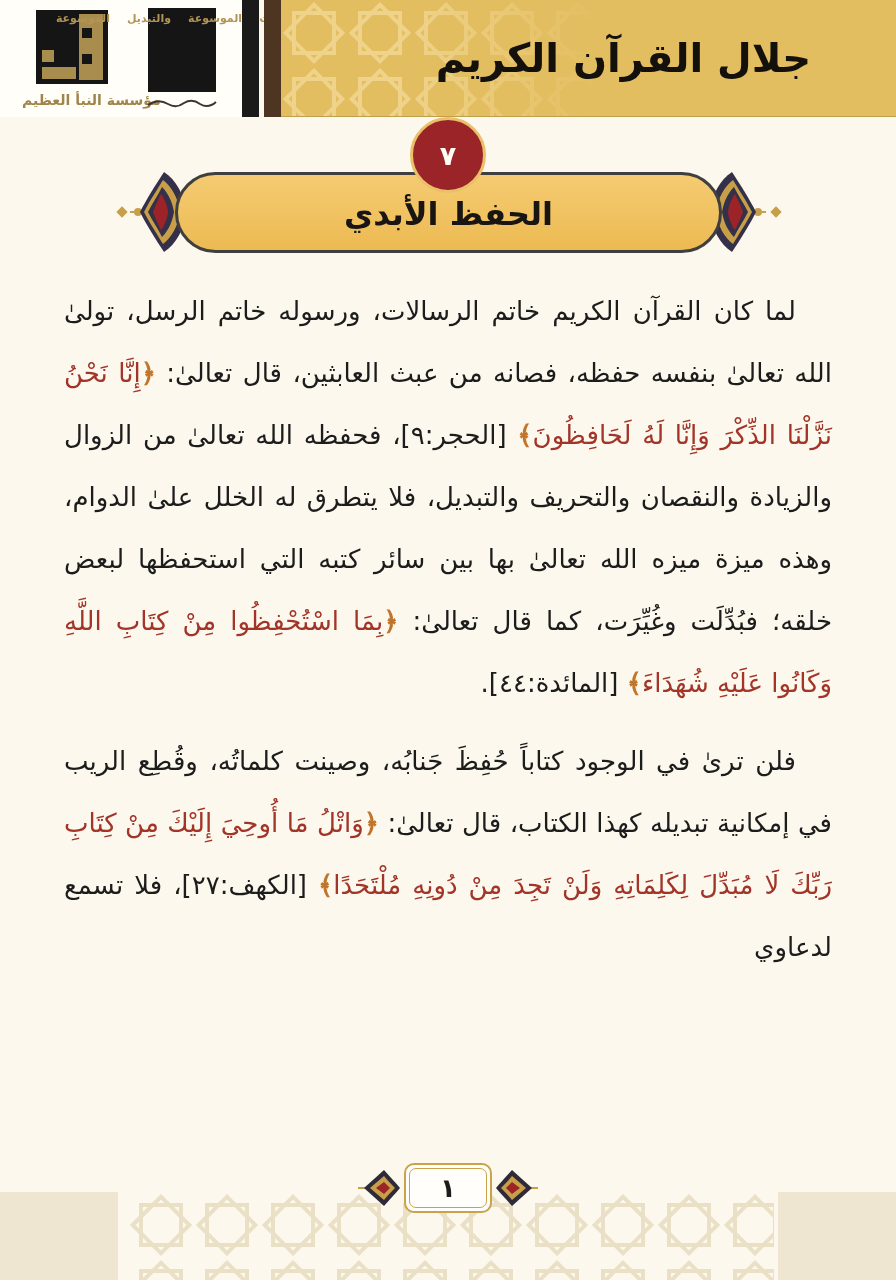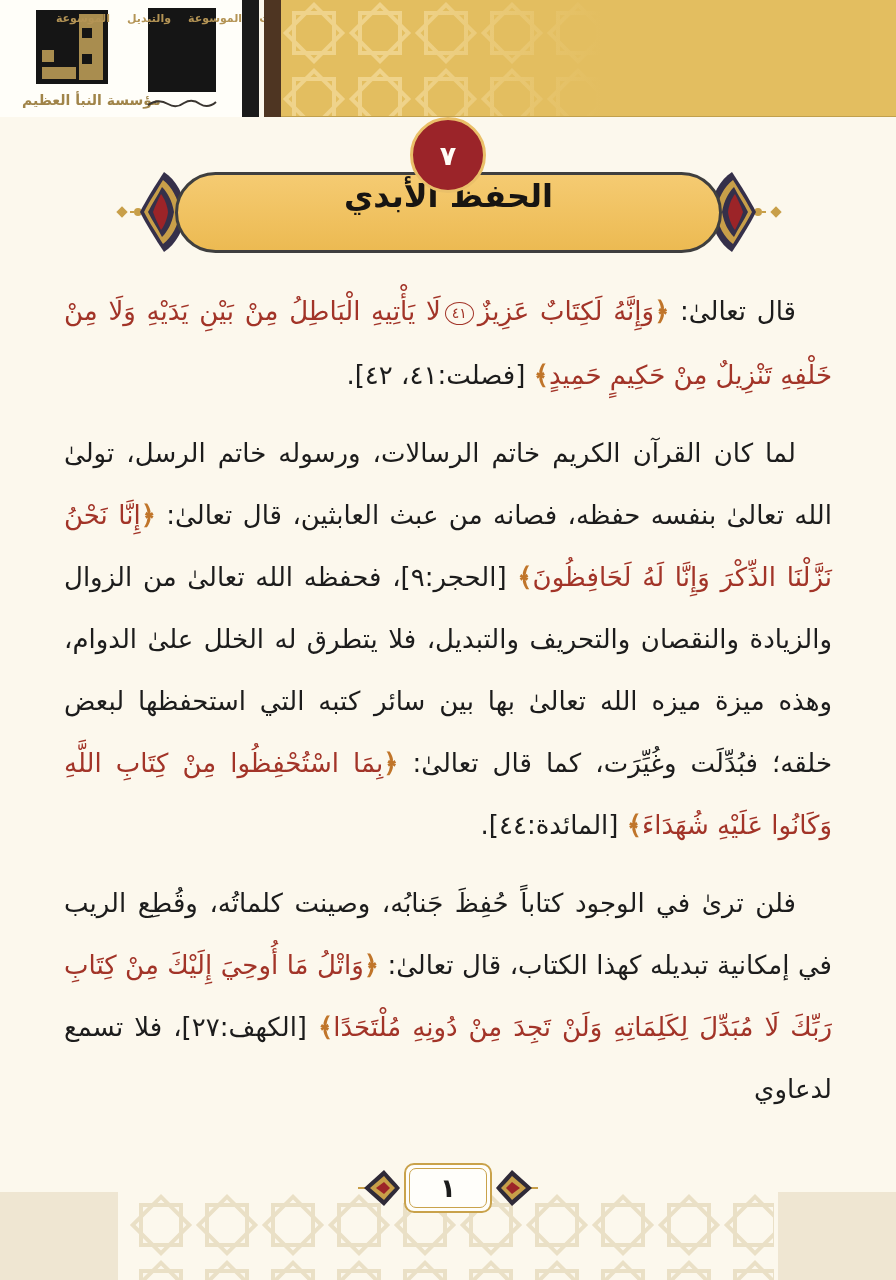--- a/index.html
+++ b/index.html
@@ -61,21 +61,21 @@
     position:absolute; left:410px; top:117px; width:76px; height:76px;
     border-radius:50%; background:#9B2429; border:3px solid #EAC069;
     display:flex; align-items:center; justify-content:center; z-index:3;
   }
   .badge-num { color:#FFFDF6; font-size:27px; font-weight:bold; }
 
   .banner {
     position:absolute; left:175px; top:172px; width:547px; height:81px;
     border-radius:42px; border:3px solid #3F3F3F; z-index:2;
     background:linear-gradient(#F5CB72, #ECBA52);
-    display:flex; justify-content:center;
+    display:flex; align-items:center; justify-content:center;
   }
   .banner-title { font-size:32px; font-weight:bold; color:#181512; padding-top:2px; }
   .banner-orn { position:absolute; top:168px; z-index:1; }
   .banner-orn.left  { left:130px; transform:scaleX(-1); }
   .banner-orn.right { left:708px; }
   .orn-dot {
     position:absolute; top:208px; width:8px; height:8px;
     background:#C89F49; transform:rotate(45deg); z-index:1;
   }
   .orn-dot.left { left:118px; } .orn-dot.right { left:772px; }
@@ -150,20 +150,21 @@
         <pattern id="hpat" width="66" height="66" patternUnits="userSpaceOnUse">
           <g fill="none" stroke="#EFD38B" stroke-width="4">
             <rect x="13" y="13" width="40" height="40"></rect>
             <rect x="13" y="13" width="40" height="40" transform="rotate(45 33 33)"></rect>
           </g>
         </pattern>
       </defs>
       <rect width="615" height="117" fill="url(#hpat)"></rect>
     </svg>
     <div class="gold-fade"></div>
+    <div class="band-title">جلال القرآن الكريم</div>
   </div>
 </div>
 
 <div class="badge">
   <span class="badge-num">٧</span>
 </div>
 
 <svg class="banner-orn left" width="58" height="88" viewBox="0 0 58 88">
   <circle cx="50" cy="44" r="4" fill="#C89F49"></circle>
   <rect x="54" y="43" width="4" height="2" fill="#C89F49"></rect>
@@ -181,21 +182,20 @@
   <path d="M20,44 C21,36 24,30 27,26 C30,32 33,38 35,44 C33,50 30,56 27,62 C24,58 21,52 20,44 Z" fill="#9C2428"></path>
 </svg>
 <div class="orn-dot left"></div>
 <div class="orn-dot right"></div>
 
 <div class="banner">
   <div class="banner-title">الحفظ الأبدي</div>
 </div>
 
 <div class="body-text">
-  <p><span class="seg-plain">قال تعالىٰ: </span><span class="seg-bracket">﴿</span><span class="seg-quran">وَإِنَّهُ لَكِتَابٌ عَزِيزٌ</span><span class="seg-ayah">٤١</span><span class="seg-quran">لَا يَأْتِيهِ الْبَاطِلُ مِنْ بَيْنِ يَدَيْهِ وَلَا مِنْ خَلْفِهِ تَنْزِيلٌ مِنْ حَكِيمٍ حَمِيدٍ</span><span class="seg-bracket">﴾</span><span class="seg-plain"> [فصلت:٤١، ٤٢].</span></p>
   <p><span class="seg-plain">لما كان القرآن الكريم خاتم الرسالات، ورسوله خاتم الرسل، تولىٰ الله تعالىٰ بنفسه حفظه، فصانه من عبث العابثين، قال تعالىٰ: </span><span class="seg-bracket">﴿</span><span class="seg-quran">إِنَّا نَحْنُ نَزَّلْنَا الذِّكْرَ وَإِنَّا لَهُ لَحَافِظُونَ</span><span class="seg-bracket">﴾</span><span class="seg-plain"> [الحجر:٩]، فحفظه الله تعالىٰ من الزوال والزيادة والنقصان والتحريف والتبديل، فلا يتطرق له الخلل علىٰ الدوام، وهذه ميزة ميزه الله تعالىٰ بها بين سائر كتبه التي استحفظها لبعض خلقه؛ فبُدِّلَت وغُيِّرَت، كما قال تعالىٰ: </span><span class="seg-bracket">﴿</span><span class="seg-quran">بِمَا اسْتُحْفِظُوا مِنْ كِتَابِ اللَّهِ وَكَانُوا عَلَيْهِ شُهَدَاءَ</span><span class="seg-bracket">﴾</span><span class="seg-plain"> [المائدة:٤٤].</span></p>
   <p><span class="seg-plain">فلن ترىٰ في الوجود كتاباً حُفِظَ جَنابُه، وصينت كلماتُه، وقُطِع الريب في إمكانية تبديله كهذا الكتاب، قال تعالىٰ: </span><span class="seg-bracket">﴿</span><span class="seg-quran">وَاتْلُ مَا أُوحِيَ إِلَيْكَ مِنْ كِتَابِ رَبِّكَ لَا مُبَدِّلَ لِكَلِمَاتِهِ وَلَنْ تَجِدَ مِنْ دُونِهِ مُلْتَحَدًا</span><span class="seg-bracket">﴾</span><span class="seg-plain"> [الكهف:٢٧]، فلا تسمع لدعاوي</span></p>
 </div>
 
 <div class="footer-band">
   <div class="beige-block left"></div>
   <div class="beige-block right"></div>
   <svg class="footer-pattern" width="646" height="88">
     <defs>
       <pattern id="fpat" width="66" height="66" patternUnits="userSpaceOnUse">

